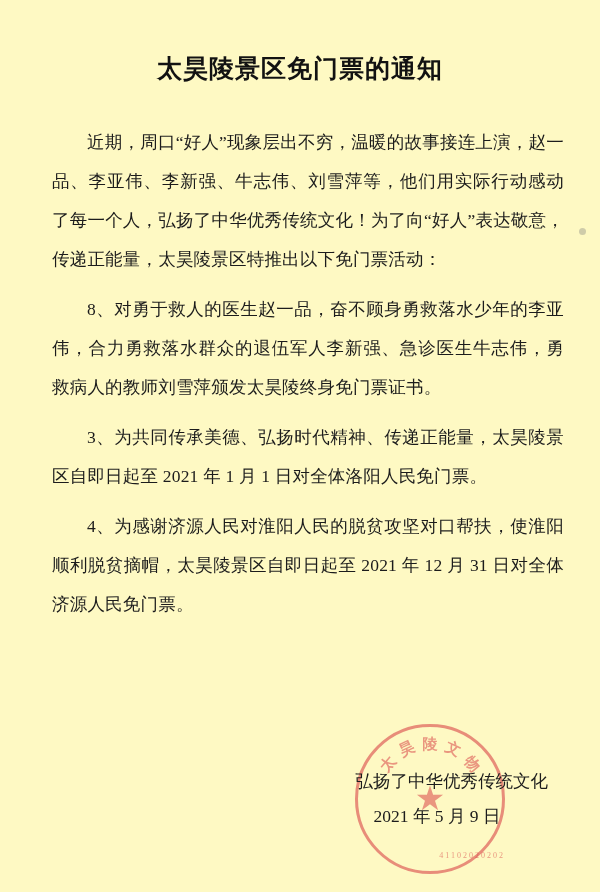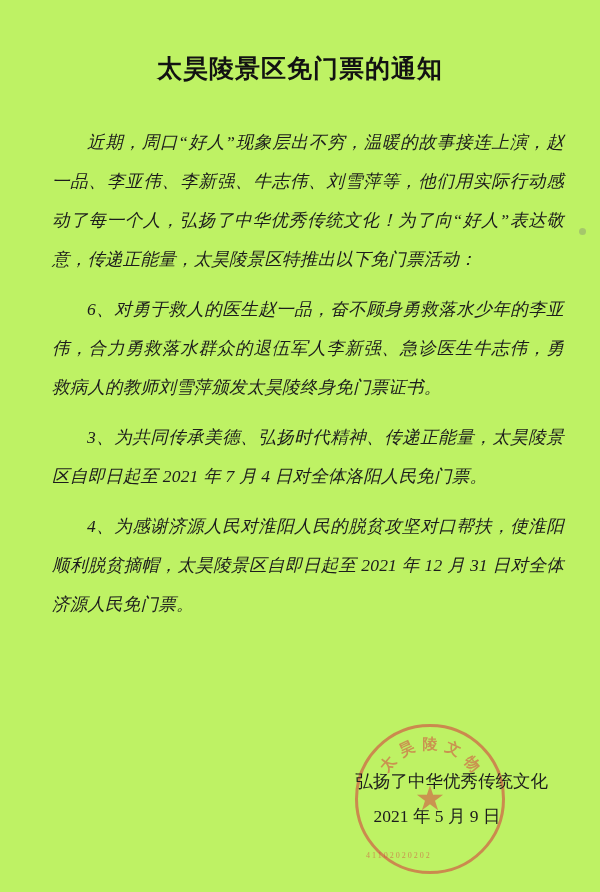--- a/index.html
+++ b/index.html
@@ -12,38 +12,37 @@
     height: 892px;
     font-family: "Liberation Serif", "DejaVu Serif", serif;
     color: #1a1a1a;
     position: relative;
     overflow: hidden;
   }
   .page {
     position: relative;
     width: 600px;
     height: 892px;
-    background: #bef264;
+    background: #fef9c3;
     box-sizing: border-box;
     padding: 0;
   }
   .doc-title {
     text-align: center;
     font-size: 25px;
     font-weight: bold;
     letter-spacing: 1px;
     margin: 0;
     padding-top: 52px;
     color: #121212;
     font-family: "Liberation Serif", "DejaVu Serif", serif;
   }
   .body-block {
     margin: 0;
     padding: 38px 36px 0 52px;
-    font-style: italic;
   }
   p.para {
     margin: 0 0 11px 0;
     font-size: 17.5px;
     line-height: 39px;
     text-align: justify;
     text-justify: inter-ideograph;
     text-indent: 2em;
     color: #1c1c1c;
     letter-spacing: 0.2px;
@@ -86,23 +85,23 @@
     left: 50%;
     top: 50%;
     transform: translate(-50%, -50%);
     color: rgba(214, 52, 60, 0.5);
     font-size: 34px;
     line-height: 34px;
   }
   .seal-text-top,
   .seal-text-bottom {
     position: absolute;
-    left: 11px;
+    left: 0;
     width: 150px;
-    text-align: left;
+    text-align: right;
     color: rgba(214, 52, 60, 0.5);
     font-size: 11px;
     letter-spacing: 6px;
   }
   .seal-text-bottom { bottom: 14px; font-size: 8px; letter-spacing: 2px; }
   .seal-arc-char {
     position: absolute;
     left: 50%;
     top: 50%;
     width: 0;
@@ -129,22 +128,22 @@
 </style>
 </head>
 <body>
 
 <div class="page">
 
   <h1 class="doc-title">太昊陵景区免门票的通知</h1>
 
   <div class="body-block">
     <p class="para">近期，周口“好人”现象层出不穷，温暖的故事接连上演，赵一品、李亚伟、李新强、牛志伟、刘雪萍等，他们用实际行动感动了每一个人，弘扬了中华优秀传统文化！为了向“好人”表达敬意，传递正能量，太昊陵景区特推出以下免门票活动：</p>
-    <p class="para">6、对勇于救人的医生赵一品，奋不顾身勇救落水少年的李亚伟，合力勇救落水群众的退伍军人李新强、急诊医生牛志伟，勇救病人的教师刘雪萍颁发太昊陵终身免门票证书。</p>
-    <p class="para">3、为共同传承美德、弘扬时代精神、传递正能量，太昊陵景区自即日起至 2021 年 7 月 4 日对全体洛阳人民免门票。</p>
+    <p class="para">8、对勇于救人的医生赵一品，奋不顾身勇救落水少年的李亚伟，合力勇救落水群众的退伍军人李新强、急诊医生牛志伟，勇救病人的教师刘雪萍颁发太昊陵终身免门票证书。</p>
+    <p class="para">3、为共同传承美德、弘扬时代精神、传递正能量，太昊陵景区自即日起至 2021 年 1 月 1 日对全体洛阳人民免门票。</p>
     <p class="para">4、为感谢济源人民对淮阳人民的脱贫攻坚对口帮扶，使淮阳顺利脱贫摘帽，太昊陵景区自即日起至 2021 年 12 月 31 日对全体济源人民免门票。</p>
   </div>
 
   <div class="seal">
     <div class="seal-ring"></div>
     <div class="seal-arc-char" id="seal-arc">
         <span style="left: -42.1324px; top: -35.3533px; transform: translate(-50%, -50%) rotate(-50deg);">太</span>
         <span style="left: -23.244px; top: -49.8469px; transform: translate(-50%, -50%) rotate(-25deg);">昊</span>
         <span style="left: 3.36778e-15px; top: -55px; transform: translate(-50%, -50%) rotate(0deg);">陵</span>
         <span style="left: 23.244px; top: -49.8469px; transform: translate(-50%, -50%) rotate(25deg);">文</span>

